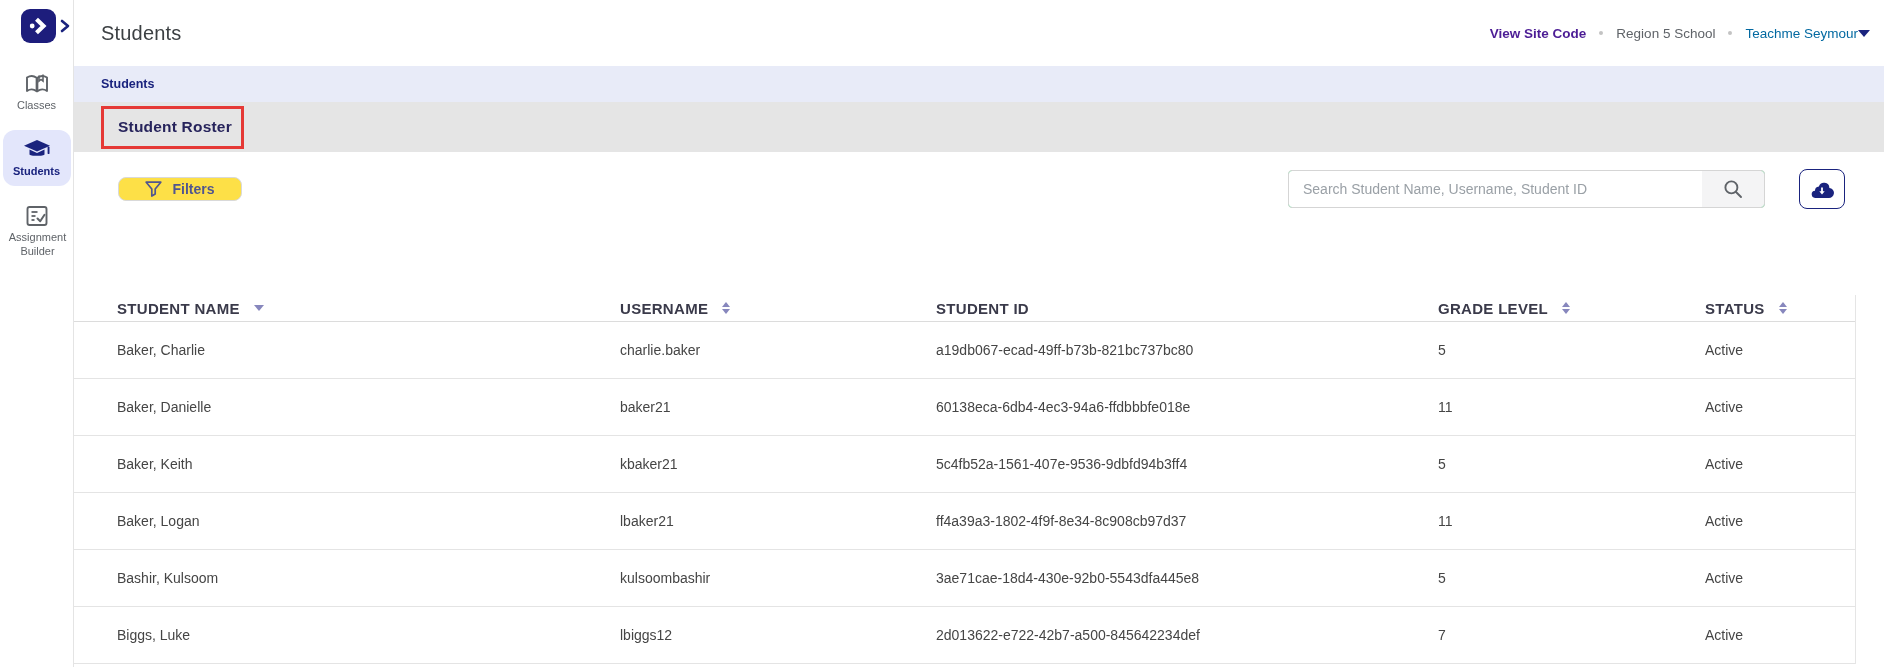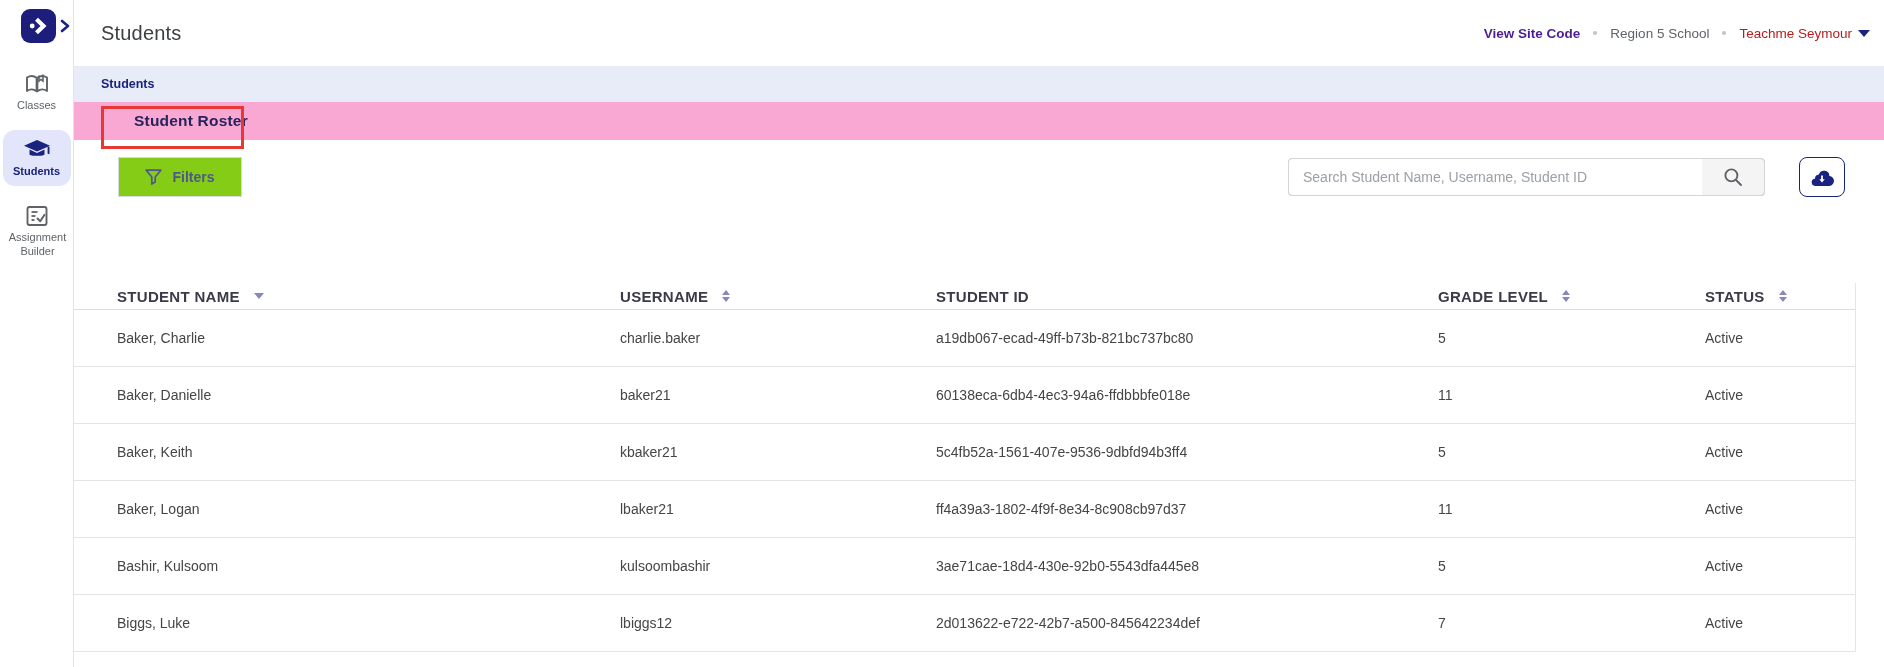--- a/index.html
+++ b/index.html
@@ -27,40 +27,40 @@
   
   .main { position:relative; margin-left:74px; height:667px; }
 
   .topbar { height:66px; display:flex; align-items:center; padding:0 14px 0 27px; }
   .page-title { font-size:20px; font-weight:500; color:#3c4043; letter-spacing:.2px; }
   .topbar-right { margin-left:auto; display:flex; align-items:center; gap:13px;
                   font-size:13.5px; }
   .site-code-link { color:#4c1d95; font-weight:700; cursor:pointer; }
   .sep-dot { width:4px; height:4px; border-radius:50%; background:#c3c3c3; }
   .school-name { color:#5f6368; }
-  .user-menu { display:flex; align-items:center; gap:6px; cursor:pointer; color:#b91c1c;text-align:right; }
+  .user-menu { display:flex; align-items:center; gap:0; cursor:pointer; color:#0369a1;text-align:right; }
   .caret-down { width:0; height:0; border-left:6px solid transparent;
                 border-right:6px solid transparent; border-top:7px solid #1a237e; }
 
   .breadcrumb-bar { height:36px; background:#e8ebf8; display:flex; align-items:center;
                     padding-left:27px; }
   .breadcrumb-link { font-size:12.5px; font-weight:700; color:#1a237e; cursor:pointer; }
 
-  .roster-bar { height:38px; background:#f9a8d4; display:flex; align-items:center;
-                padding-left:60px; }
+  .roster-bar { height:50px; background:#e5e5e5; display:flex; align-items:center;
+                padding-left:44px; }
   .section-title { font-size:15.5px; font-weight:700; color:#27245c; letter-spacing:.2px; }
 
   .annotation-box { position:absolute; left:27px; top:106px; width:143px; height:43px;
                     border:3px solid #e53935; z-index:5; pointer-events:none; }
 
   
   .toolbar-row { margin-top:17px; padding:0 39px 0 44px; display:flex; align-items:center; }
   .filters-btn { display:flex; align-items:center; justify-content:center; gap:10px;
-                 width:124px; height:40px; background:#84cc16; border:1px solid #d9d9d9;
-                 border-radius:0; cursor:pointer; }
+                 width:124px; height:24px; background:#fde047; border:1px solid #d9d9d9;
+                 border-radius:8px; cursor:pointer; }
   .filters-label { font-size:14px; font-weight:700; color:#50568f; }
   .search-box { margin-left:auto; width:477px; height:38px; display:flex;
                 border:1px solid #d5d5d5; border-radius:4px; background:#22c55e; overflow:hidden; }
   .search-box input { flex:1; border:none; outline:none; padding:0 14px; font-size:14px;
                       color:#3c4043; font-family:"Liberation Sans", sans-serif; }
   .search-box input::placeholder { color:#9aa0a6; }
   .search-adorn { width:62px; background:#f4f4f5; display:flex; align-items:center;
                   justify-content:center; cursor:pointer; }
   .download-btn { margin-left:34px; width:46px; height:40px; background:#fff;
                   border:1.5px solid #1a237e; border-radius:8px; display:flex;

